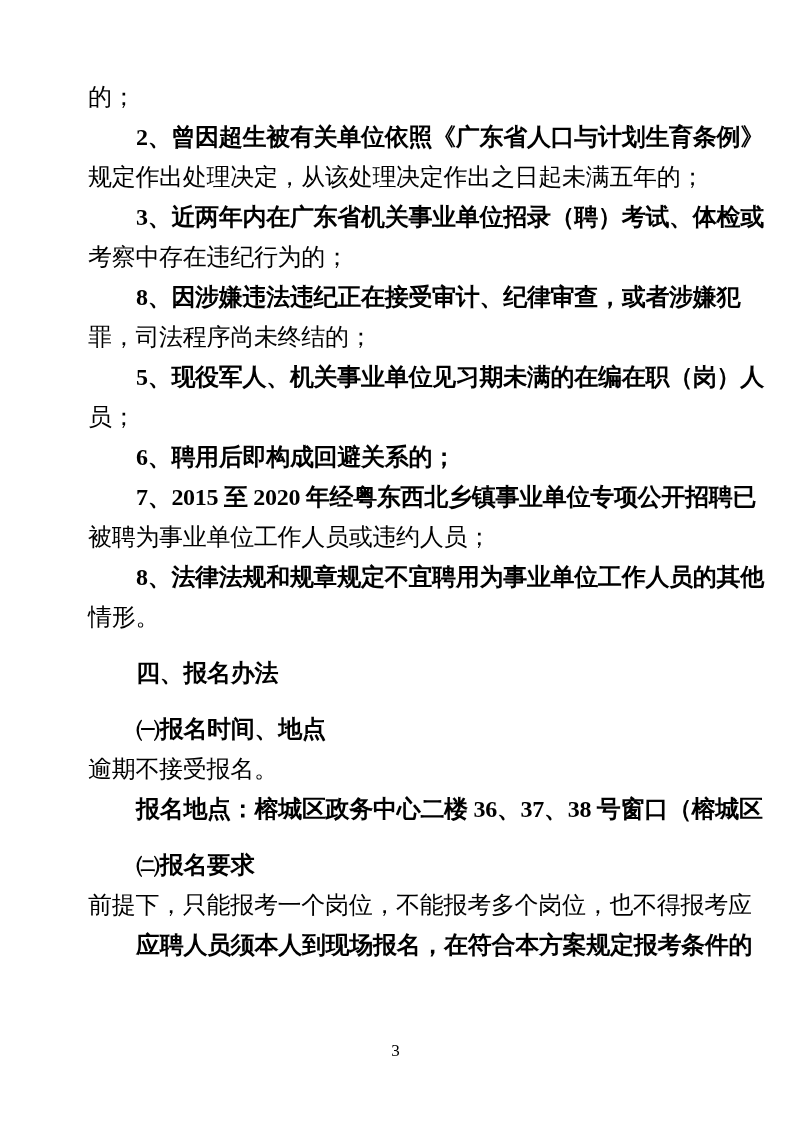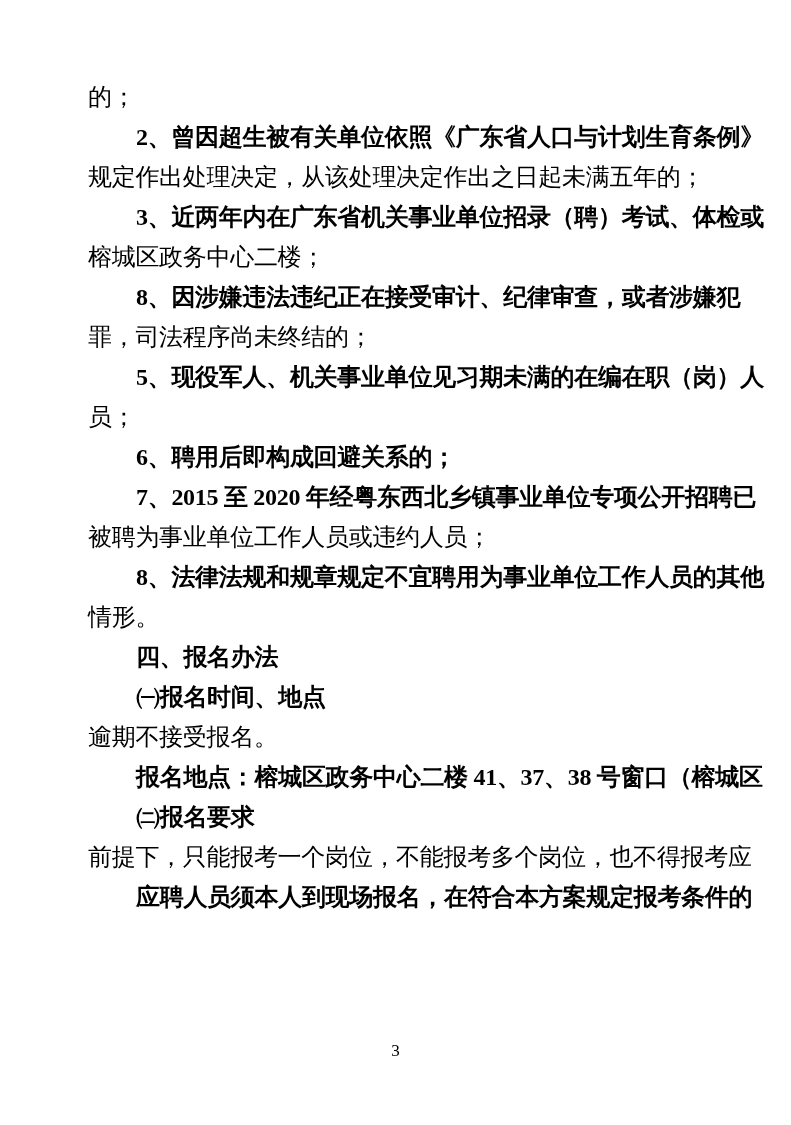--- a/index.html
+++ b/index.html
@@ -28,52 +28,53 @@
     line-height: 40px;
     white-space: nowrap;
     letter-spacing: -0.3px;
   }
   .line.indent {
     padding-left: 48px;
     font-weight: bold;
   }
   .line.bold {
     font-weight: 700;
+    margin-top: 16px;
   }
   .page-footer {
     position: absolute;
     left: 0;
     top: 1040px;
     width: 791px;
     text-align: center;
     font-size: 17px;
     line-height: 22px;
   }
 </style>
 </head>
 <body>
 
 <div class="page">
   <main class="doc-body">
       <div class="line">的；</div>
       <div class="line indent">2、曾因超生被有关单位依照《广东省人口与计划生育条例》</div>
       <div class="line">规定作出处理决定，从该处理决定作出之日起未满五年的；</div>
       <div class="line indent">3、近两年内在广东省机关事业单位招录（聘）考试、体检或</div>
-      <div class="line">榕城区政务中心二楼；</div>
+      <div class="line">考察中存在违纪行为的；</div>
       <div class="line indent">8、因涉嫌违法违纪正在接受审计、纪律审查，或者涉嫌犯</div>
       <div class="line">罪，司法程序尚未终结的；</div>
       <div class="line indent">5、现役军人、机关事业单位见习期未满的在编在职（岗）人</div>
       <div class="line">员；</div>
       <div class="line indent">6、聘用后即构成回避关系的；</div>
       <div class="line indent">7、2015 至 2020 年经粤东西北乡镇事业单位专项公开招聘已</div>
       <div class="line">被聘为事业单位工作人员或违约人员；</div>
       <div class="line indent">8、法律法规和规章规定不宜聘用为事业单位工作人员的其他</div>
       <div class="line">情形。</div>
       <div class="line indent bold">四、报名办法</div>
       <div class="line indent bold">㈠报名时间、地点</div>
       <div class="line">逾期不接受报名。</div>
-      <div class="line indent">报名地点：榕城区政务中心二楼 41、37、38 号窗口（榕城区</div>
+      <div class="line indent">报名地点：榕城区政务中心二楼 36、37、38 号窗口（榕城区</div>
       <div class="line indent bold">㈡报名要求</div>
       <div class="line">前提下，只能报考一个岗位，不能报考多个岗位，也不得报考应</div>
       <div class="line indent">应聘人员须本人到现场报名，在符合本方案规定报考条件的</div>
     </main>
   <div class="page-footer">3</div>
 </div>
 
 </body></html>

